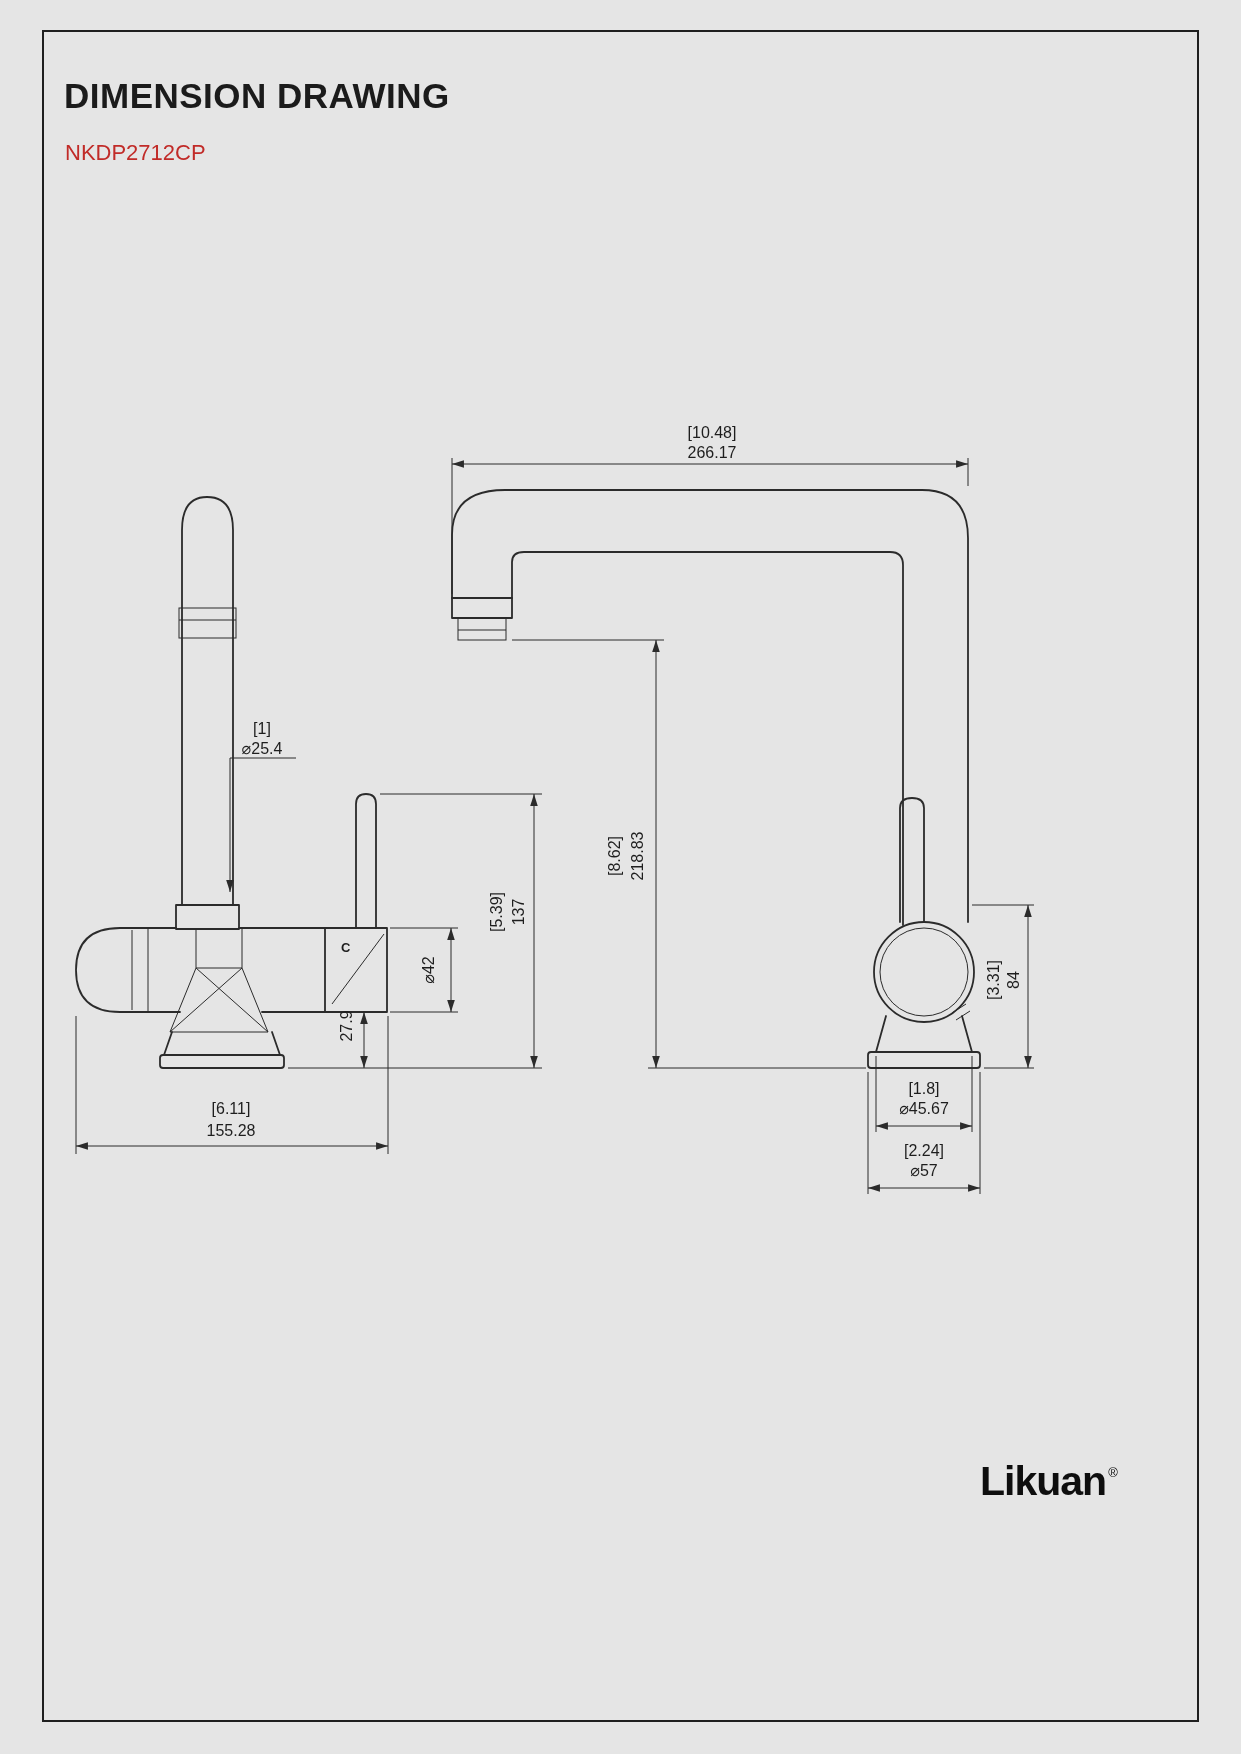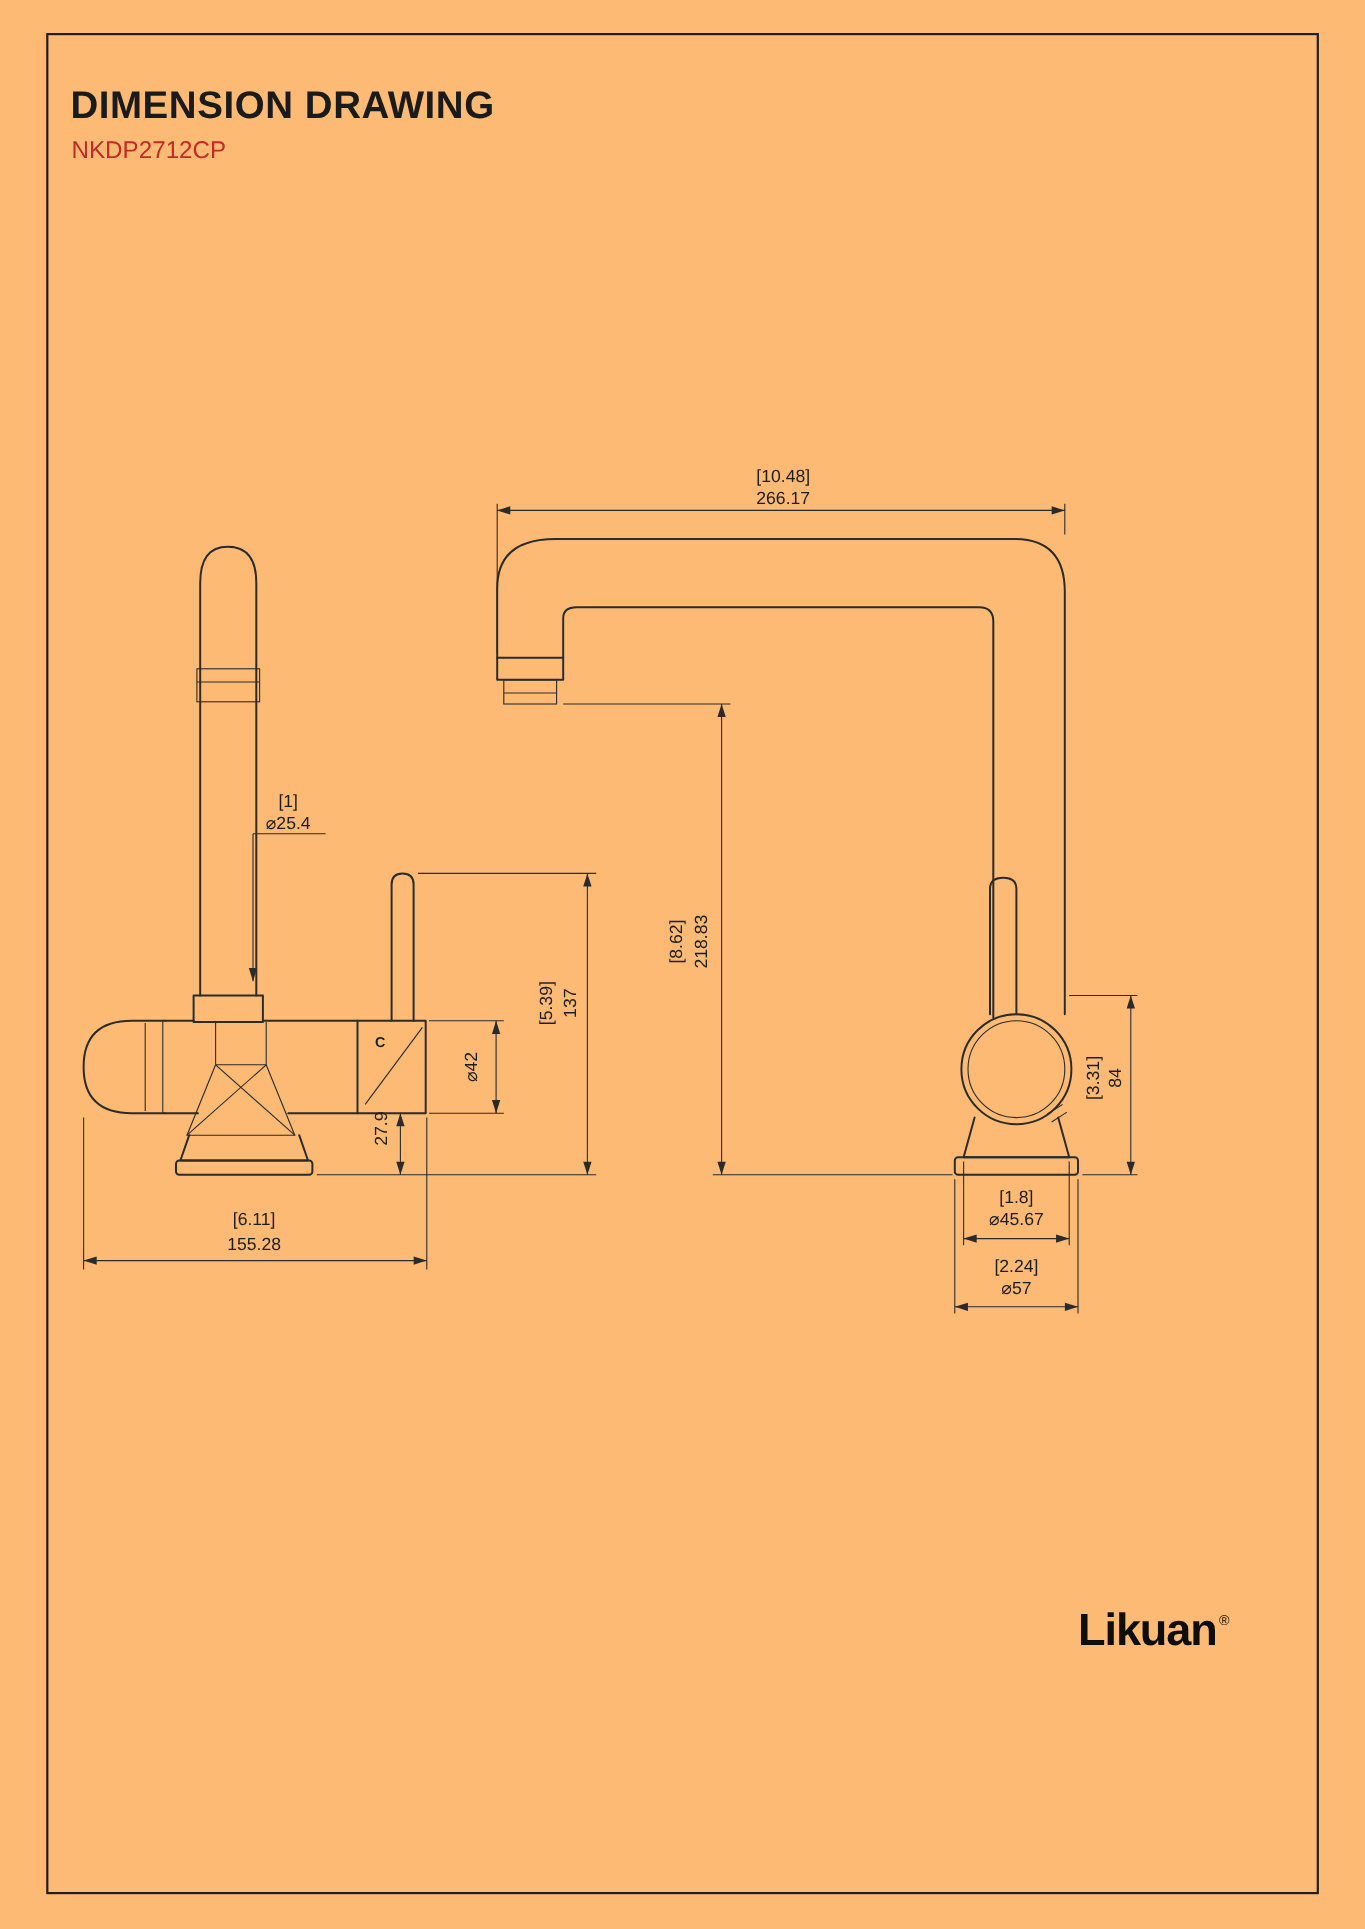--- a/index.html
+++ b/index.html
@@ -1,20 +1,20 @@
 <!DOCTYPE html>
 <html><head>
 <meta charset="utf-8">
 <style>
   html,body{margin:0;padding:0;background:#ffffff;}
-  .page{position:relative;width:1241px;height:1754px;background:#fdba74;overflow:hidden;
+  .page{position:relative;width:1241px;height:1754px;background:#e5e5e5;overflow:hidden;
         font-family:"Liberation Sans","DejaVu Sans",sans-serif;color:#1d1d1d;}
   .frame{position:absolute;left:42px;top:30px;width:1153px;height:1688px;border:2px solid #1f1f1f;}
   .title{position:absolute;left:64px;top:76px;font-size:35px;font-weight:bold;letter-spacing:.5px;color:#1b1b1b;}
-  .model{position:absolute;left:65px;top:124px;font-size:22px;color:#c12b28;}
+  .model{position:absolute;left:65px;top:140px;font-size:22px;color:#c12b28;}
   .logo{position:absolute;left:980px;top:1458px;font-size:41px;font-weight:bold;letter-spacing:-1px;color:#0e0e0e;}
   .logo sup{font-size:13px;font-weight:normal;vertical-align:18px;margin-left:2px;}
   svg{position:absolute;left:0;top:0;}
   .ol{fill:none;stroke:#2b2b2b;stroke-width:1.8;stroke-linejoin:round;stroke-linecap:round;}
   .tl{fill:none;stroke:#2b2b2b;stroke-width:1;}
   .dl{fill:none;stroke:#2b2b2b;stroke-width:1;}
   text.ds{font-family:"Liberation Sans","DejaVu Sans",sans-serif;font-size:16px;fill:#1e1e1e;}
   text.cm{font-family:"Liberation Sans","DejaVu Sans",sans-serif;font-size:13px;font-weight:bold;fill:#1e1e1e;}
 </style>
 </head>

